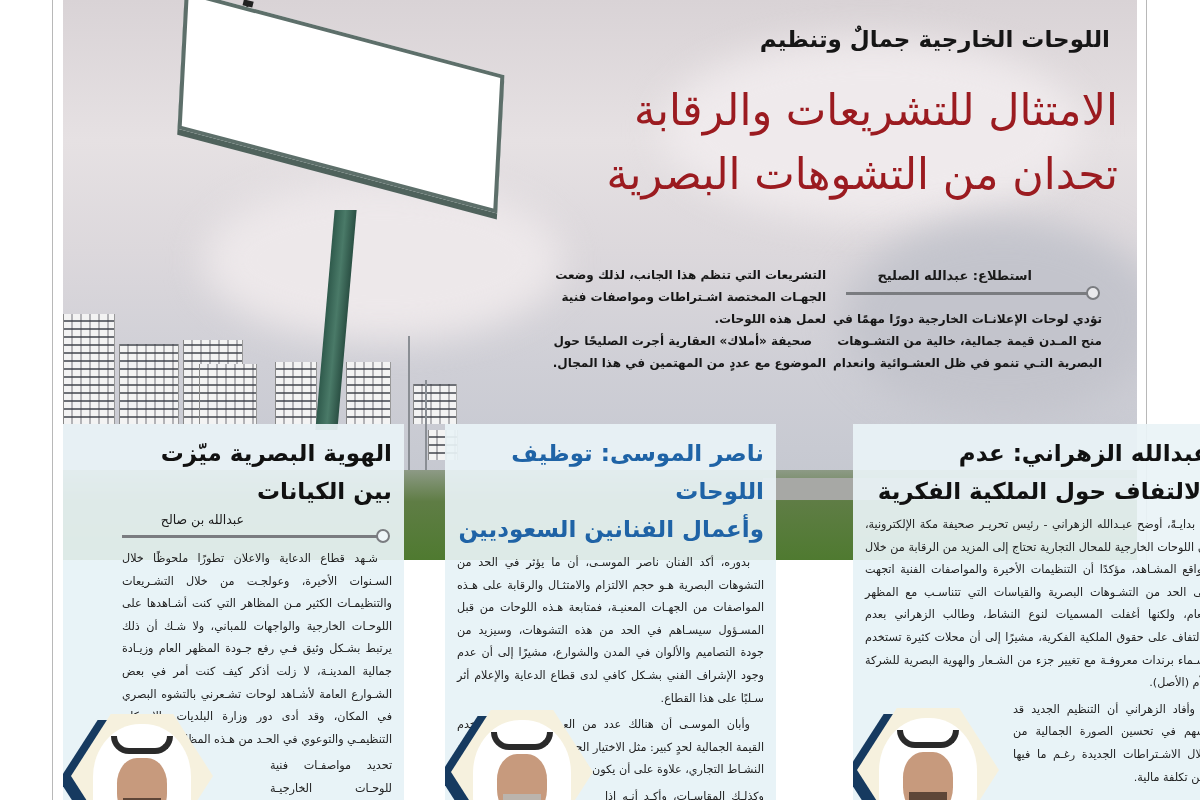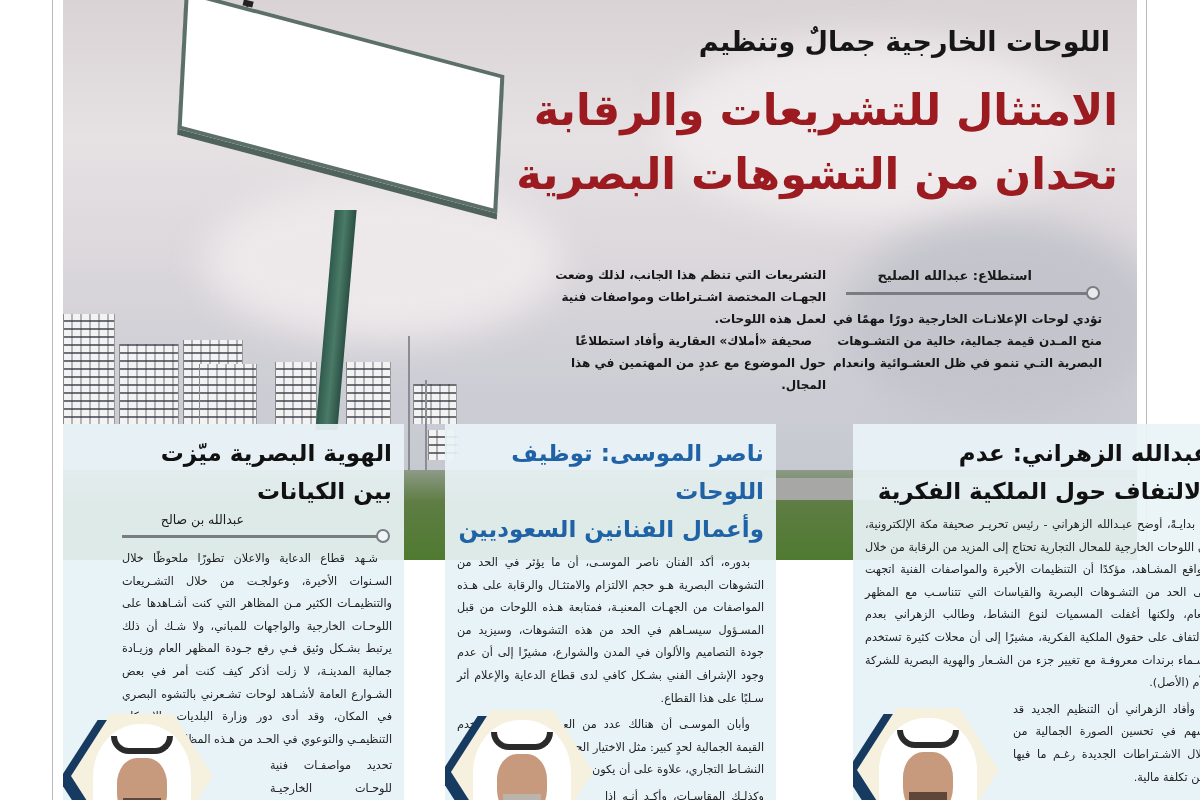--- a/index.html
+++ b/index.html
@@ -29,23 +29,23 @@
   .pole { position: absolute; left: 262px; top: 210px; width: 22px; height: 220px;
       background: linear-gradient(90deg, #2f5a4c, #4a7a68 50%, #2a4f43); transform: skewX(-5deg); }
   .billboard { position: absolute; left: 118px; top: 32px; width: 320px; height: 140px;
       background: #ffffff; border: 4px solid #5d6f6a; transform: skewY(12deg) rotate(3deg);
       box-shadow: 0 6px 0 #4f625c; }
   .lamp { position: absolute; width: 2px; background: #333; transform-origin: bottom; }
   .lamp::before { content: ""; position: absolute; top: -5px; left: -4px; width: 10px; height: 6px; background: #222; }
   .streetlight { position: absolute; width: 2px; background: #8a8e94; }
 
   
-  .kicker { position: absolute; right: 90px; top: 26px; font-size: 27px; font-weight: bold; color: #161616; direction: rtl; }
+  .kicker { position: absolute; right: 90px; top: 26px; font-size: 23px; font-weight: bold; color: #161616; direction: rtl; }
   .headline { position: absolute; right: 82px; top: 78px; width: 620px; direction: rtl; text-align: right;
-      font-size: 43px; line-height: 64px; font-weight: bold; color: #9b1b20; letter-spacing: -0.5px; }
+      font-size: 43px; line-height: 64px; font-weight: normal; color: #9b1b20; letter-spacing: -0.5px; }
 
   .byline { position: absolute; direction: rtl; font-size: 13px; font-weight: bold; color: #1b1b1b; margin-left: 9px; }
   .rule { position: absolute; height: 3px; background: #7a7c80; }
   .rule .knob { position: absolute; right: -10px; top: -6px; width: 14px; height: 14px; border-radius: 50%;
       border: 2px solid #7a7c80; background: #e9e9ec; }
 
   .intro { position: absolute; direction: rtl; text-align: right; font-size: 12px; line-height: 22px; font-weight: bold; color: #161616; }
 
   
   .col { position: absolute; top: 424px; height: 376px; background: rgba(233,243,246,0.92); direction: rtl; overflow: hidden; }
@@ -123,21 +123,21 @@
 </div>
 
 <div class="byline" style="right:168px;top:268px;">استطلاع: عبدالله الصليح</div>
 <div class="rule" style="left:846px;width:244px;top:292px;">
   <span class="knob"></span>
 </div>
 
 <div class="intro" style="left:820px;top:308px;width:282px;">تؤدي لوحات الإعلانـات الخارجية دورًا مهمًا في منح المـدن قيمة جمالية، خالية من التشـوهات البصرية التـي تنمو في ظل العشـوائية وانعدام</div>
 <div class="intro" style="left:548px;top:264px;width:278px;">
   <div>التشريعات التي تنظم هذا الجانب، لذلك وضعت الجهـات المختصة اشـتراطات ومواصفات فنية لعمل هذه اللوحات.</div>
-  <div style="text-indent:14px;">صحيفة «أملاك» العقارية وأفاد استطلاعًا حول الموضوع مع عددٍ من المهتمين في هذا المجال.</div>
+  <div style="text-indent:14px;">صحيفة «أملاك» العقارية أجرت الصليحًا حول الموضوع مع عددٍ من المهتمين في هذا المجال.</div>
 </div>
 
 <div class="col right">
   <div class="lower-fill"></div>
   <h2>
     <div>عبدالله الزهراني: عدم</div>
     <div>الالتفاف حول الملكية الفكرية</div>
   </h2>
   <p class="indent">بدايـةً، أوضح عبـدالله الزهراني - رئيس تحريـر صحيفة مكة الإلكترونية، أن اللوحات الخارجية للمحال التجارية تحتاج إلى المزيد من الرقابة من خلال الواقع المشـاهد، مؤكدًا أن التنظيمات الأخيرة والمواصفات الفنية اتجهت إلى الحد من التشـوهات البصرية والقياسات التي تتناسـب مع المظهر العام، ولكنها أغفلت المسميات لنوع النشاط، وطالب الزهراني بعدم الالتفاف على حقوق الملكية الفكرية، مشيرًا إلى أن محلات كثيرة تستخدم أسـماء برندات معروفـة مع تغيير جزء من الشـعار والهوية البصرية للشركة الأم (الأصل).</p>
   <p class="indent narrow">وأفاد الزهراني أن التنظيم الجديد قد أسهم في تحسين الصورة الجمالية من خلال الاشـتراطات الجديدة رغـم ما فيها مـن تكلفة مالية.</p>

